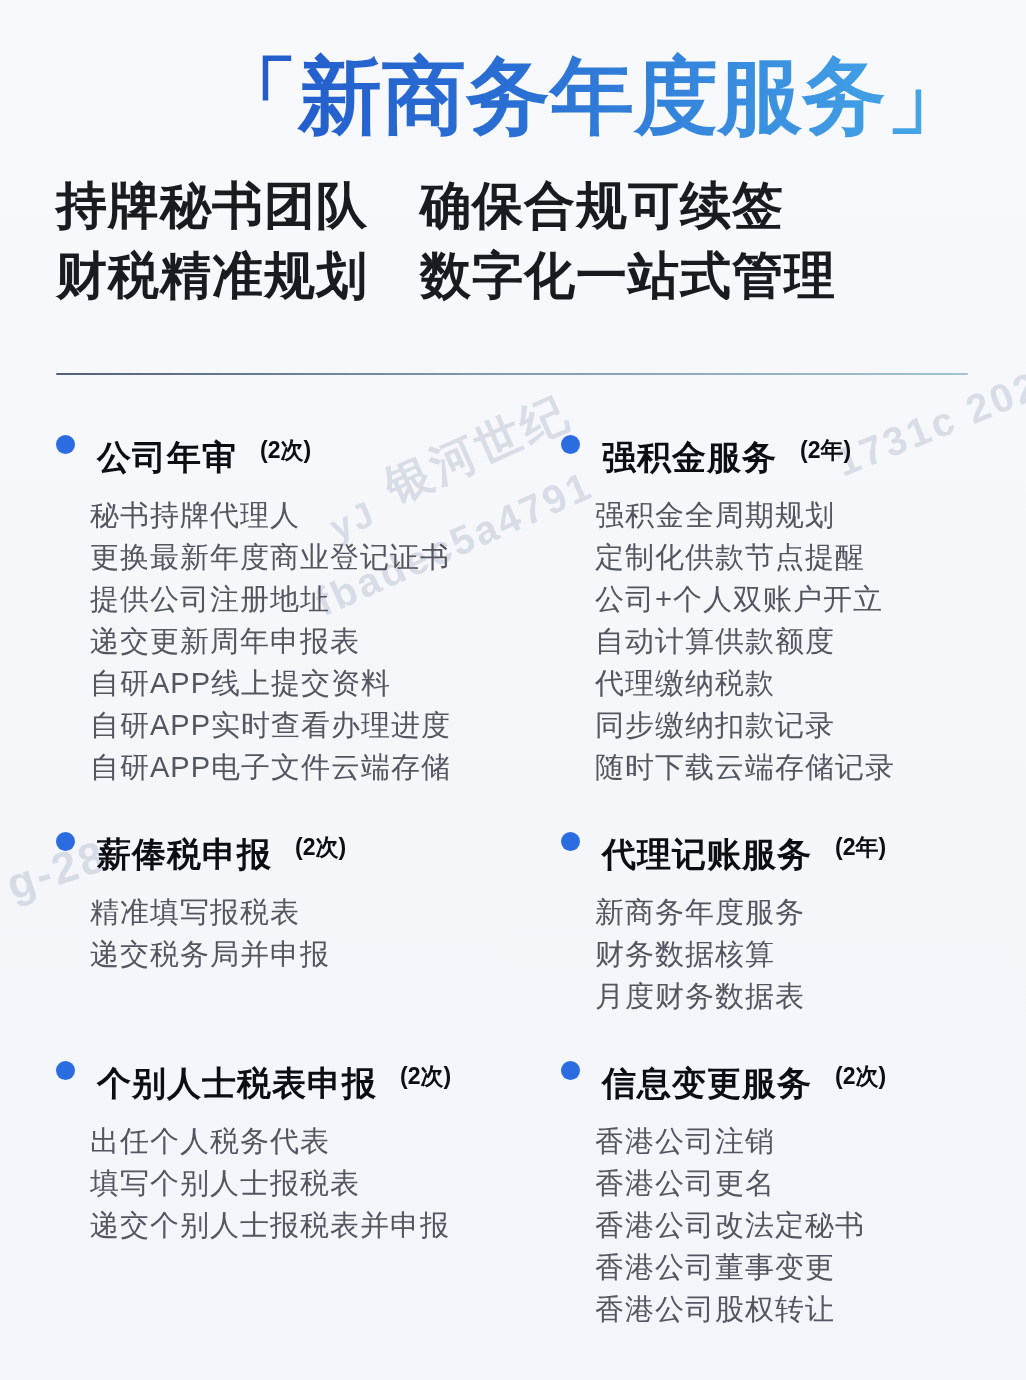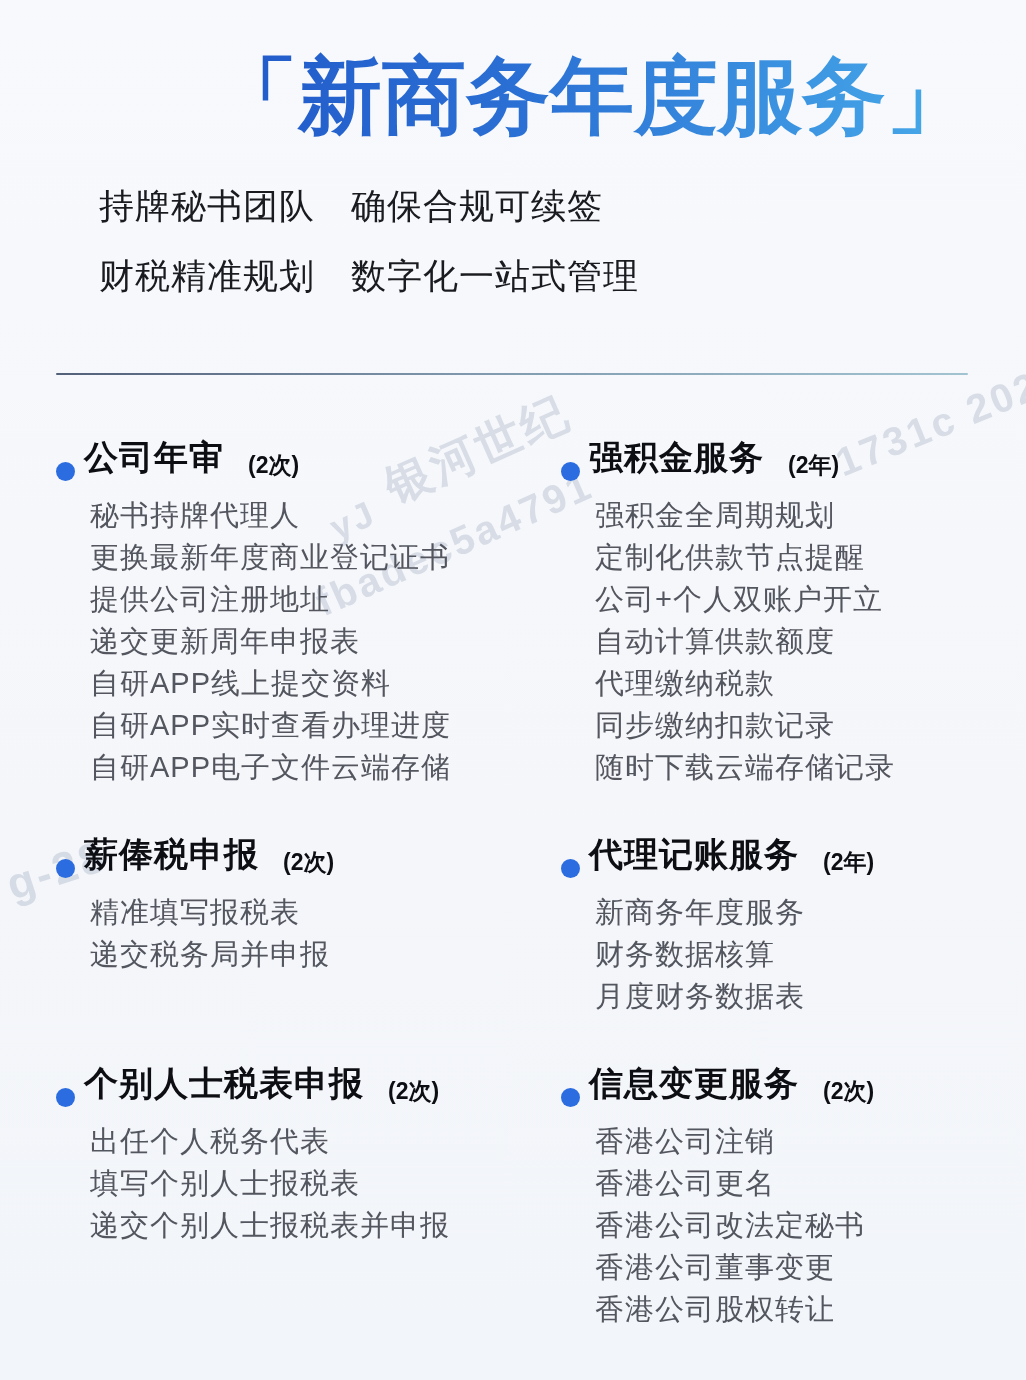--- a/index.html
+++ b/index.html
@@ -47,27 +47,26 @@
     background: linear-gradient(90deg, #1d4ec4 0%, #2a6fd4 50%, #47abe9 100%);
     -webkit-background-clip: text;
     background-clip: text;
     color: transparent;
     white-space: nowrap;
     text-align: right;
   }
 
   .subtitle {
     margin-top: 26px;
-    font-size: 35px;
-    font-weight: 400;
+    font-size: 51px;
+    font-weight: 700;
     line-height: 70px;
     letter-spacing: 1px;
     color: #1a1b20;
     white-space: nowrap;
-    margin-left: 43px;
   }
 
   .divider {
     margin-top: 62px;
     width: 912px;
     height: 2px;
     border-radius: 1px;
     background: linear-gradient(90deg, #53607a 0%, #7f98ad 45%, #a2c4d1 100%);
   }
 
@@ -75,43 +74,43 @@
   .services {
     margin-top: 60px;
     display: grid;
     grid-template-columns: 505px 1fr;
     row-gap: 44px;
     align-items: start;
   }
 
   .section-header {
     display: flex;
-    align-items: flex-end;
-    gap: 9px;
+    align-items: flex-start;
+    gap: 22px;
     margin-bottom: 13px;
   }
   .bullet {
     flex: 0 0 auto;
     width: 19px;
     height: 19px;
     border-radius: 50%;
     background: #2b6ce0;
   }
   .section-title {
     font-size: 34px;
     font-weight: 800;
     color: #0d0e13;
     letter-spacing: 1px;
     white-space: nowrap;
   }
   .section-count {
     font-size: 23px;
     font-weight: 700;
     color: #0d0e13;
-    margin-left: 15px;
+    margin-left: 1px;
   }
 
   .items {
     list-style: none;
     padding-left: 34px;
   }
   .items .item {
     font-size: 29px;
     line-height: 42px;
     color: #54565f;

